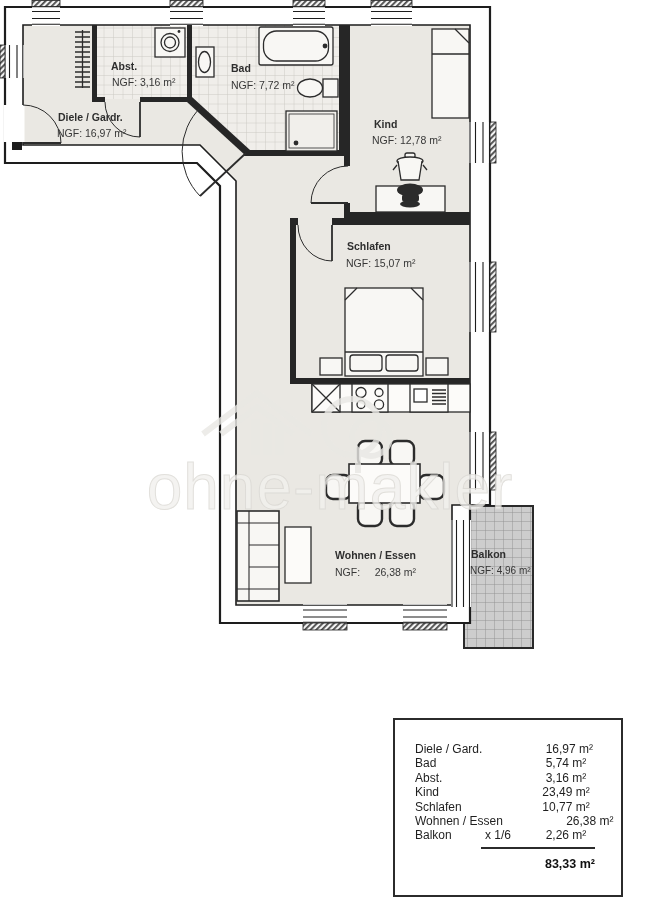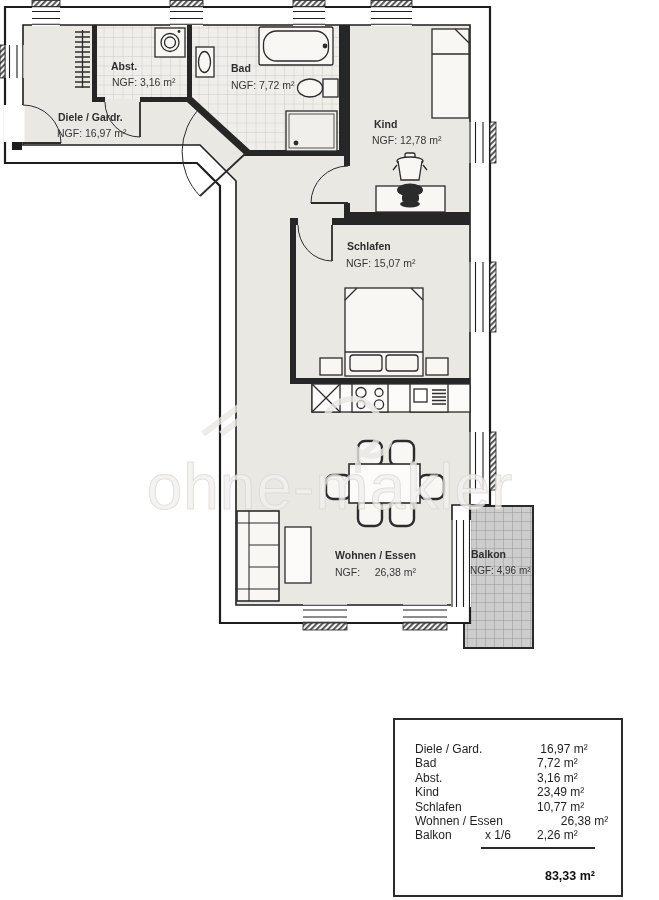--- a/index.html
+++ b/index.html
@@ -12,23 +12,23 @@
   .ra-s{font-family:"Liberation Sans",sans-serif;font-size:10px;font-weight:400;fill:#373737;}
   .wm-text{font-family:"Liberation Sans",sans-serif;font-size:64px;font-weight:500;
            fill:#f2f1ee;stroke:#dbd9d4;stroke-width:1px;letter-spacing:1px;}
   
   .legend{position:absolute;left:393px;top:718px;width:230px;height:179px;
           border:2px solid #2b2b2b;background:#fff;box-sizing:border-box;}
   .legend-inner{padding:22px 26px 0 20px;font-size:12px;line-height:14.4px;color:#1f1f1f;}
   .lrow{display:flex;}
   .lrow .lab{flex:1 1 auto;white-space:nowrap;}
   .lrow .fac{width:58px;flex:0 0 auto;padding-left:6px;box-sizing:border-box;}
-  .lrow .val{width:58px;flex:0 0 auto;text-align:left;white-space:nowrap;}
+  .lrow .val{width:58px;flex:0 0 auto;text-align:center;white-space:nowrap;}
   .lsep{margin:4px 0 0 auto;width:114px;border-top:2px solid #2b2b2b;}
-  .ltotal{margin-top:20px;text-align:right;font-weight:700;font-size:12.5px;color:#111;}
+  .ltotal{margin-top:8px;text-align:right;font-weight:700;font-size:12.5px;color:#111;}
 </style>
 </head>
 <body>
 
 <div id="stage">
 
 <svg id="plan-svg" width="659" height="700" viewBox="0 0 659 700" xmlns="http://www.w3.org/2000/svg">
   <defs>
     <pattern id="tilePat" width="9.5" height="9.5" patternUnits="userSpaceOnUse">
       <rect width="9.5" height="9.5" fill="#f0eeea"></rect>
@@ -320,21 +320,21 @@
   <div class="legend">
     <div class="legend-inner">
       <div class="lrow">
         <span class="lab">Diele / Gard.</span>
         <span class="fac"></span>
         <span class="val">16,97 m²</span>
       </div>
       <div class="lrow">
         <span class="lab">Bad</span>
         <span class="fac"></span>
-        <span class="val">7,72 m²</span>
+        <span class="val">5,74 m²</span>
       </div>
       <div class="lrow">
         <span class="lab">Abst.</span>
         <span class="fac"></span>
         <span class="val">3,16 m²</span>
       </div>
       <div class="lrow">
         <span class="lab">Kind</span>
         <span class="fac"></span>
         <span class="val">23,49 m²</span>

